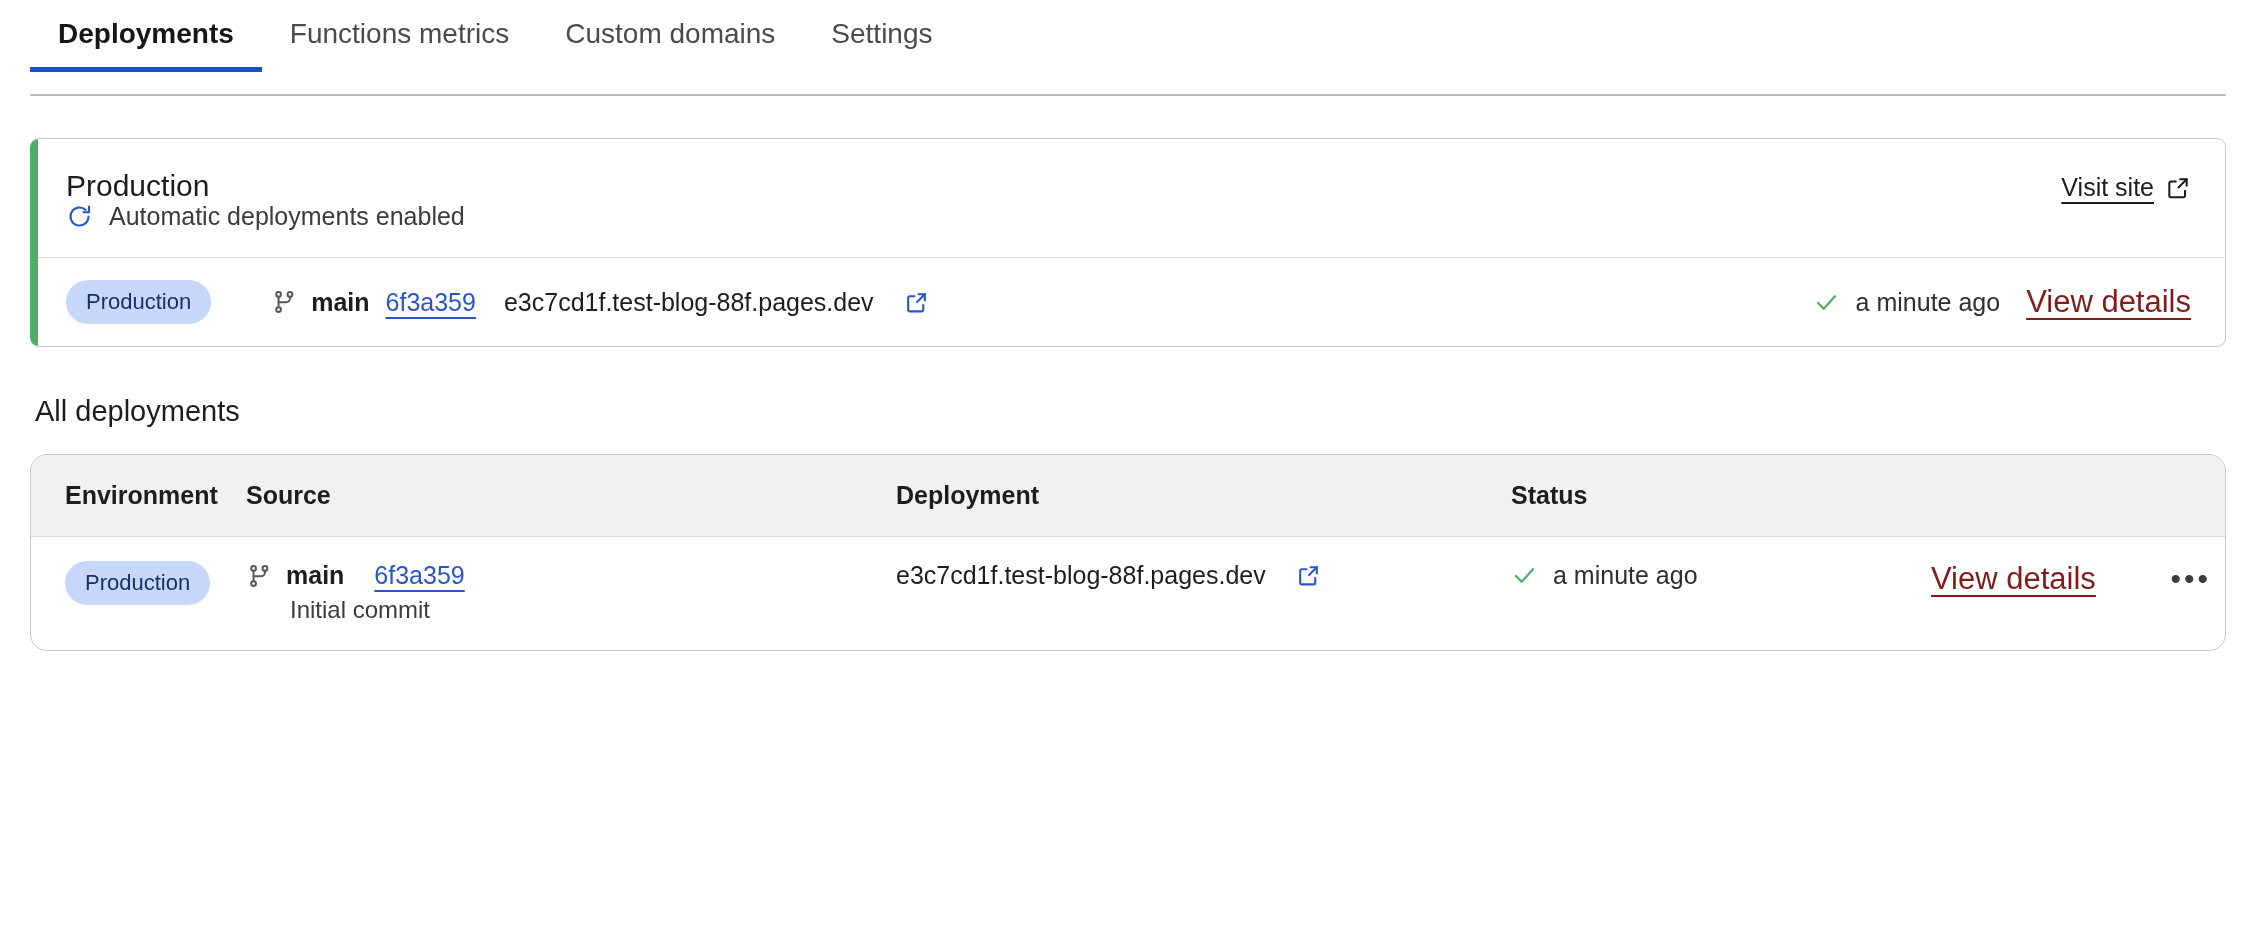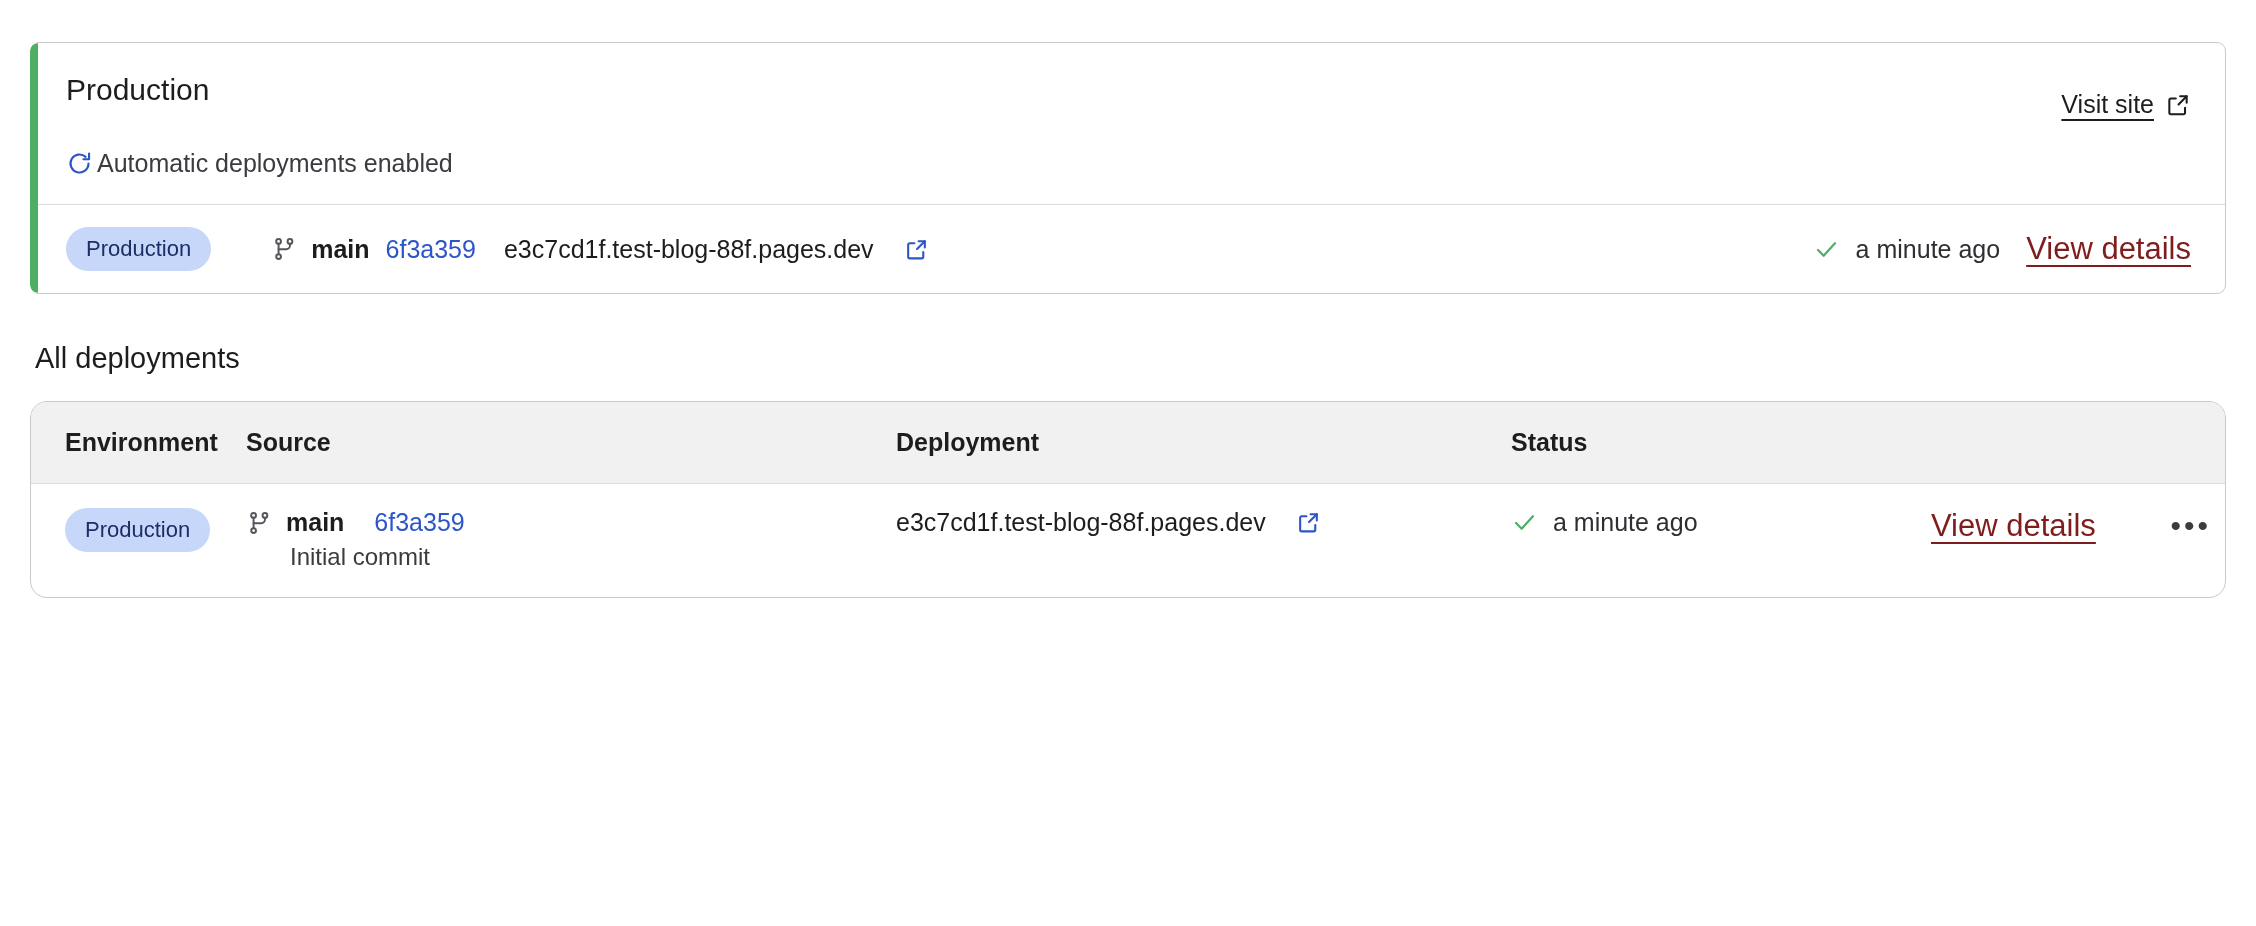--- a/index.html
+++ b/index.html
@@ -85,35 +85,33 @@
     font-weight: 400;
     line-height: 1.1;
     padding-top: 2px;
   }
   .visit-site {
     display: inline-flex;
     align-items: center;
     gap: 11px;
     cursor: pointer;
     padding-top: 6px;
-    margin-top: 13px;
   }
   .visit-site .vs-text {
     font-size: 25px;
     color: #1d1d1f;
     text-decoration: underline;
     text-underline-offset: 6px;
     text-decoration-thickness: 1.6px;
   }
 
   .auto-row {
     display: flex;
     align-items: center;
-    gap: 4px;
-    margin-top: 30px;
+    gap: 16px;
     text-align: center;
   }
   .auto-text { font-size: 25px; color: #3b3b40; }
 
   .domains-row {
     display: flex;
     align-items: center;
     gap: 22px;
     margin-top: 32px;
   }
@@ -158,20 +156,21 @@
   .branch-group {
     display: inline-flex;
     align-items: center;
     gap: 14px;
     margin-left: 60px;
   }
   .branch-name { font-size: 25px; font-weight: 700; color: #1d1d1f; }
   .commit-link {
     font-size: 25px;
     color: #2b55c8;
+    text-decoration: underline;
     text-underline-offset: 6px;
     text-decoration-thickness: 1.8px;
     cursor: pointer;
     margin-left: 16px;
   }
   .deploy-url {
     font-size: 25px;
     color: #1d1d1f;
     margin-left: 28px;
     display: inline-flex;
@@ -238,20 +237,26 @@
     cursor: pointer;
     line-height: 1;
   }
   .ico { display: inline-flex; align-items: center; justify-content: center; flex: none; }
 </style>
 </head>
 <body>
 
 <div class="page">
 
+  <div class="tabbar">
+    <button class="tab active">Deployments</button>
+    <button class="tab">Functions metrics</button>
+    <button class="tab">Custom domains</button>
+    <button class="tab">Settings</button>
+  </div>
 
   <div class="prod-card">
     <div class="accent"></div>
 
     <div class="prod-body">
       <div class="prod-head">
         <div class="prod-title">Production</div>
 
         <div class="visit-site">
           <span class="vs-text">Visit site</span>

